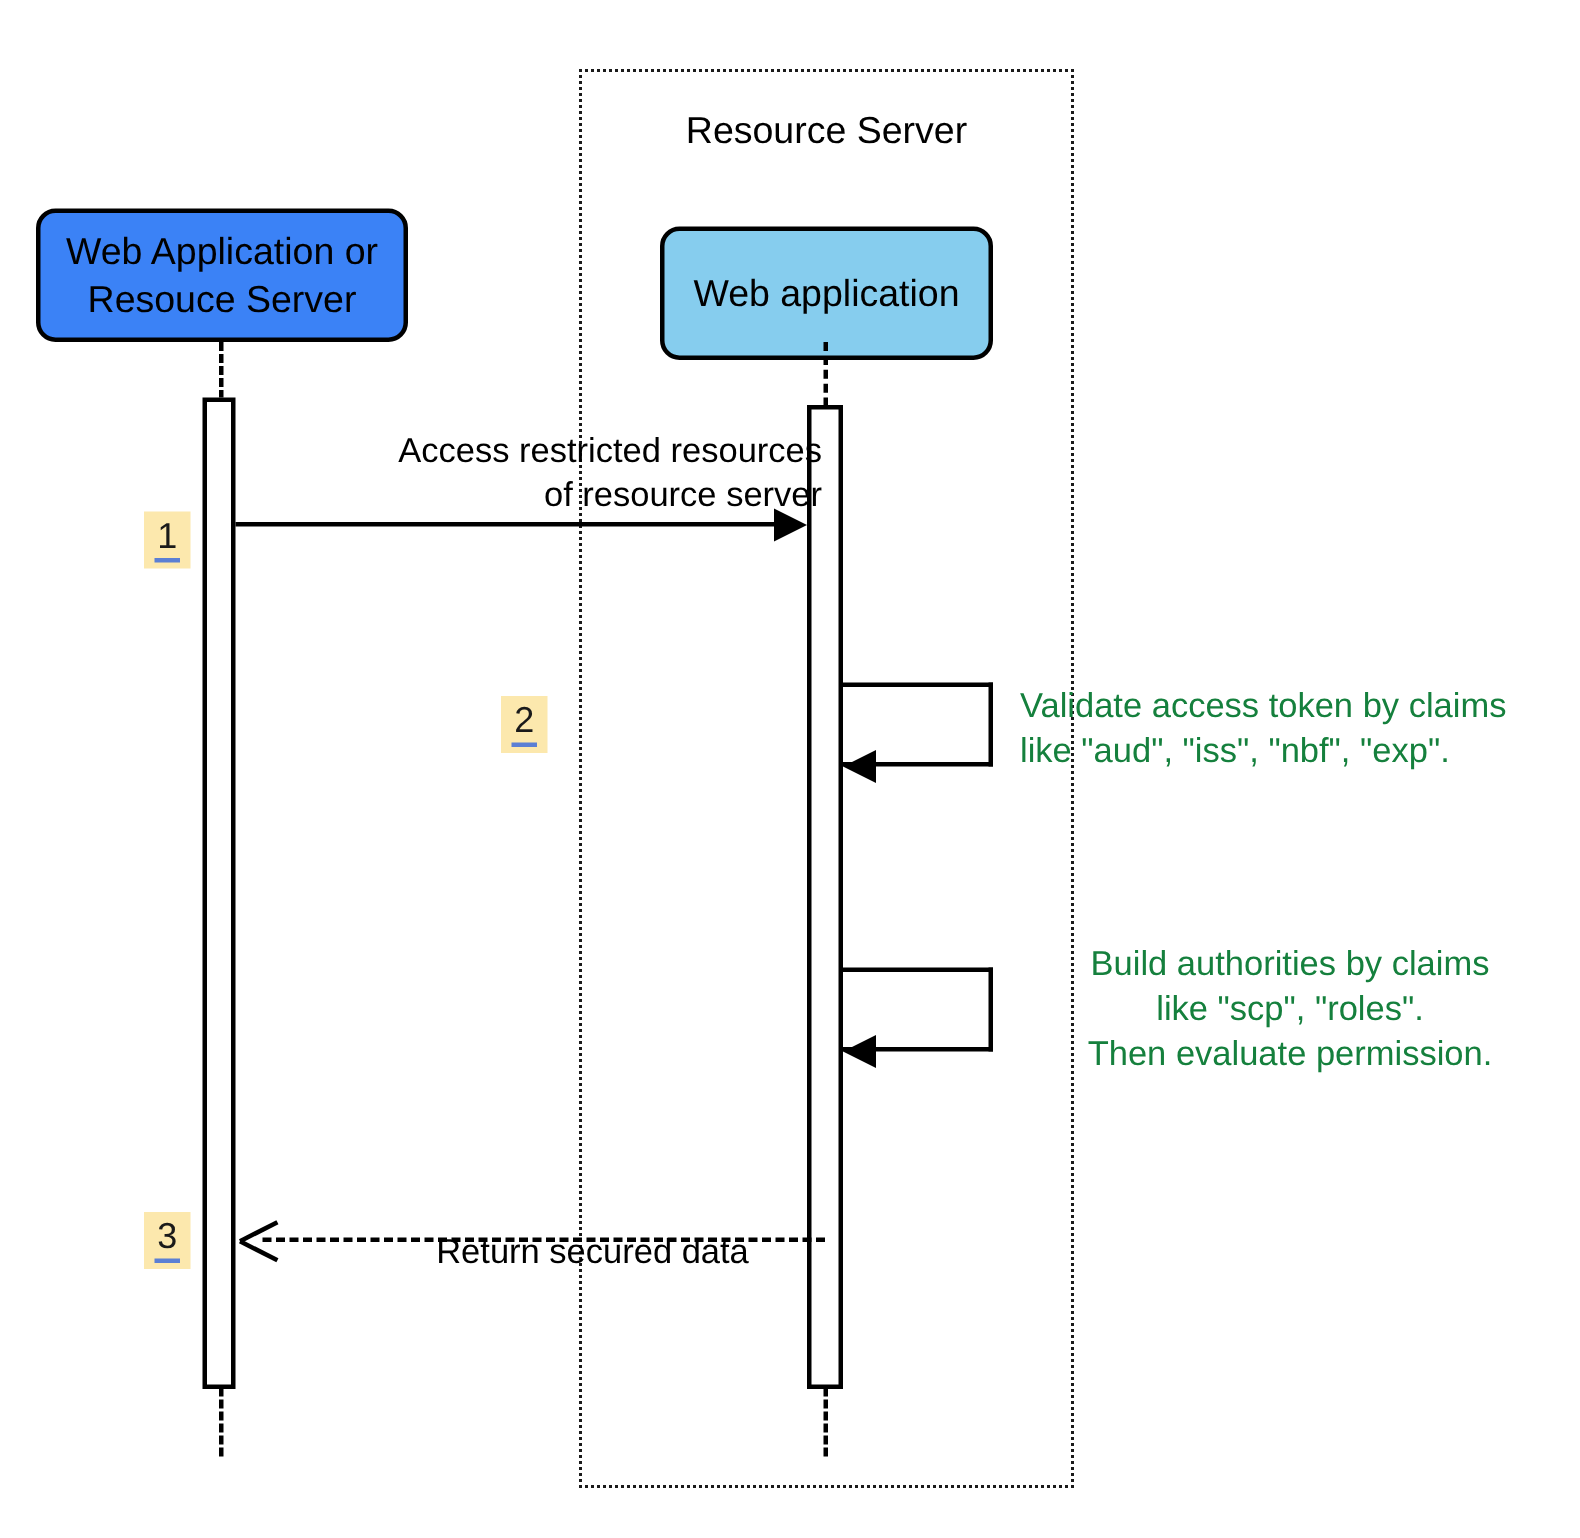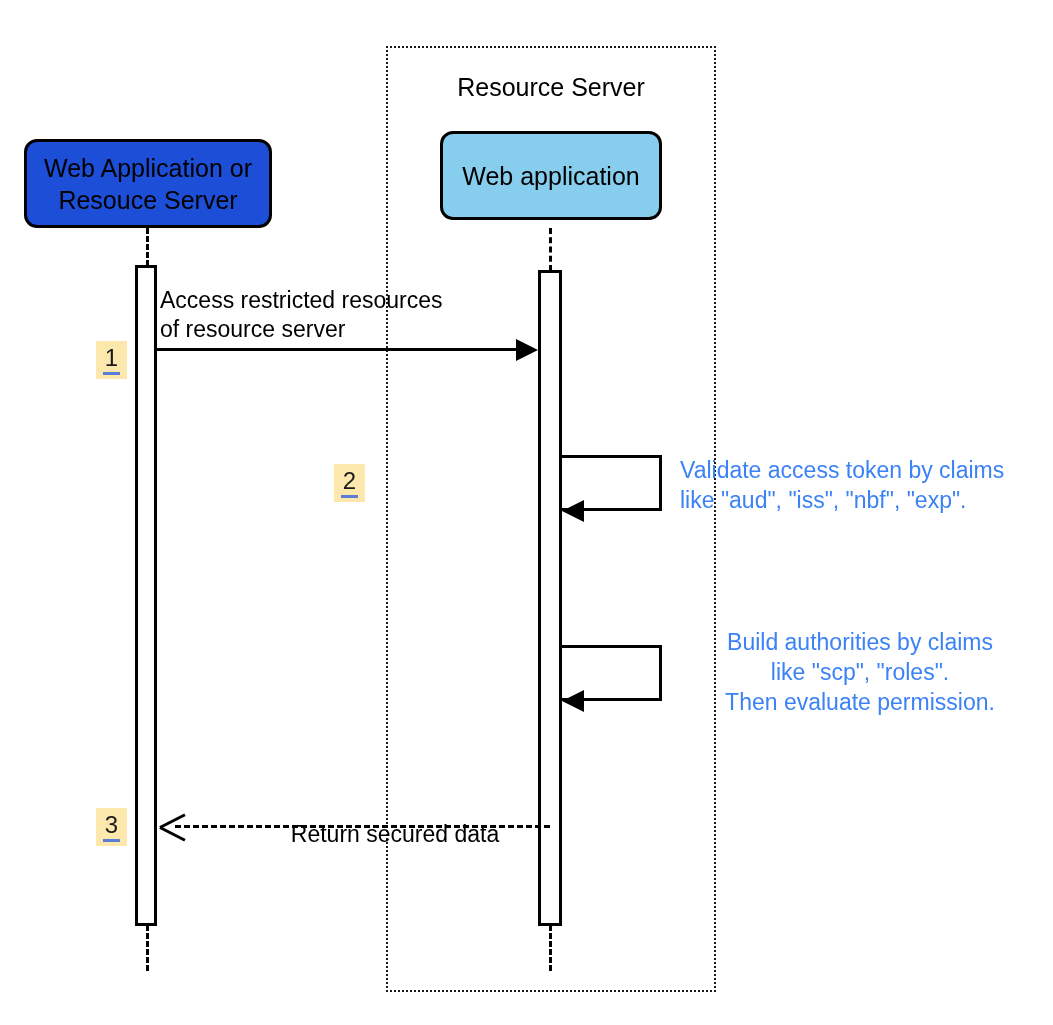--- a/index.html
+++ b/index.html
@@ -69,21 +69,21 @@
   .msg-line {
     position: absolute;
     height: 0;
     border-top: 3px solid #000000;
   }
   .msg-line.dashed {
     border-top: 3px dashed #000000;
   }
   .msg-label {
     position: absolute;
-    text-align: left;
+    text-align: right;
     font-size: 23px;
     line-height: 29px;
     color: #000000;
     white-space: pre-line;
   }
   .arrowhead-right {
     position: absolute;
     width: 0;
     height: 0;
     border-top: 11px solid transparent;
@@ -124,21 +124,21 @@
     border: 3px solid #000000;
     border-left: none;
     background: transparent;
   }
 
   
   .note {
     position: absolute;
     font-size: 23px;
     line-height: 30px;
-    color: #3b82f6;
+    color: #15803d;
     white-space: pre-line;
     text-align: left;
   }
 
   
   .step-badge {
     position: absolute;
     box-sizing: border-box;
     background: #fce8ad;
     display: flex;
@@ -155,26 +155,26 @@
   }
 </style>
 </head>
 <body>
 
 <div id="canvas">
 
   <div class="frame" style="left:386px; top:46px; width:330px; height:946px;"></div>
   <div class="frame-title" style="left:386px; top:72px; width:330px;">Resource Server</div>
 
-  <div class="participant" style="left:24px; top:139px; width:248px; height:89px; background:#1d4ed8;">
+  <div class="participant" style="left:24px; top:139px; width:248px; height:89px; background:#3b82f6;">
     <span style="white-space:pre-line;">Web Application or
 Resouce Server</span>
   </div>
 
-  <div class="participant" style="left:440px; top:131px; width:222px; height:89px; background:#86cdee;">
+  <div class="participant" style="left:440px; top:151px; width:222px; height:89px; background:#86cdee;">
     <span style="white-space:pre-line;">Web application</span>
   </div>
 
   <div class="lifeline" style="left:146px; top:228px; height:38px;"></div>
   <div class="lifeline" style="left:146px; top:925px; height:46px;"></div>
 
   <div class="lifeline" style="left:549px; top:228px; height:43px;"></div>
   <div class="lifeline" style="left:549px; top:925px; height:46px;"></div>
 
   <div class="activation" style="left:135px; top:265px; width:22px; height:661px;"></div>

